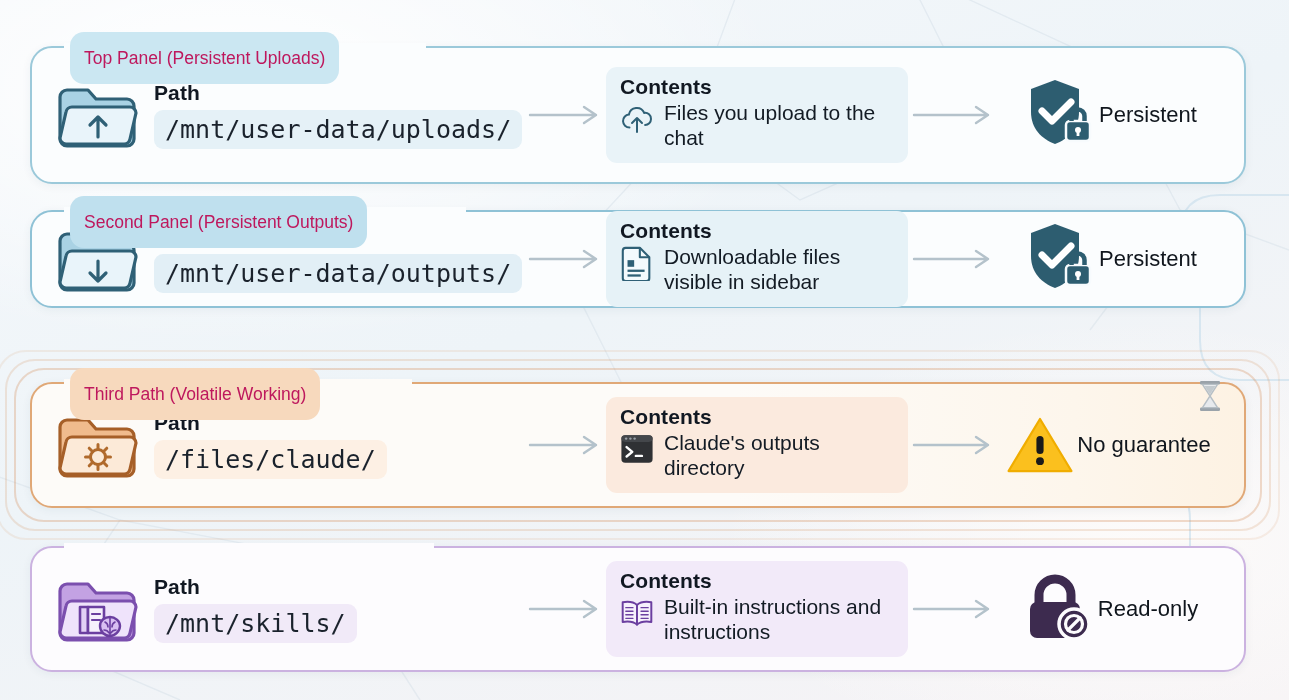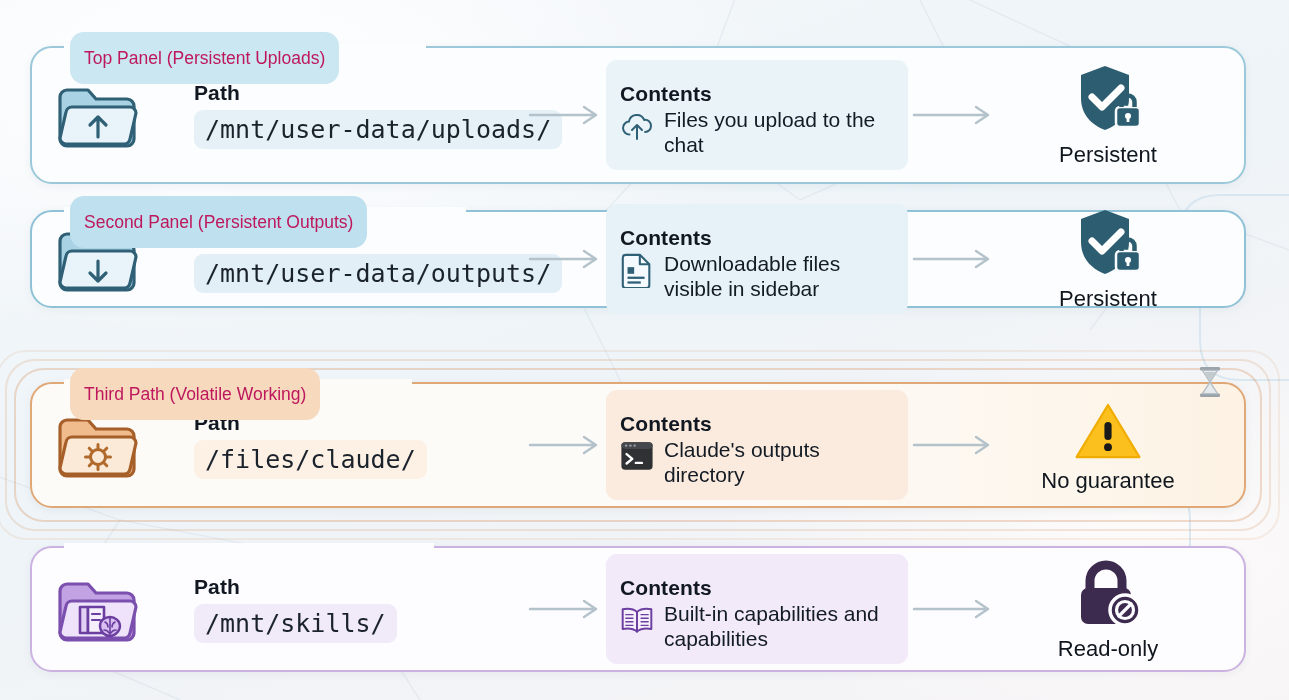--- a/index.html
+++ b/index.html
@@ -53,49 +53,49 @@
   }
   .row{
     position:absolute;inset:0;
     display:flex;align-items:center;
     padding:0 26px 0 24px;
     box-sizing:border-box;
   }
   
   .cell-path{display:flex;align-items:center;gap:14px;width:474px;flex:0 0 auto;}
   .folder-ico{width:86px;height:68px;flex:0 0 auto;}
-  .path-block{display:flex;flex-direction:column;gap:5px;margin-left:40px;}
+  .path-block{display:flex;flex-direction:column;gap:5px;}
   .lbl{font-size:21px;font-weight:bold;color:#111822;letter-spacing:.1px;}
   .path-pill{
     font-family:"DejaVu Sans Mono","Liberation Mono",monospace;
     font-size:25px;color:#1a222c;
     background:var(--pill);
     border-radius:9px;
     padding:5px 11px;
     display:inline-block;white-space:nowrap;
   }
   
   .arrow{width:78px;height:26px;flex:0 0 auto;}
   .arrow.a2{width:88px;}
   
   .cell-contents{
     background:var(--cbox);
     border-radius:11px;
-    padding:22px 16px 12px 14px;
+    padding:8px 16px 12px 14px;
     width:302px;flex:0 0 auto;
     box-sizing:border-box;
   }
   .cell-contents .lbl{margin-bottom:2px;}
   .contents-row{display:flex;gap:10px;}
   .cico{width:34px;height:36px;flex:0 0 auto;}
   .ctext{font-size:21px;color:#131b24;line-height:1.17;}
   
   .cell-status{
-    flex:1 1 auto;display:flex;flex-direction:column;
-    align-items:center;justify-content:space-between;gap:2px;
+    flex:1 1 auto;display:flex;flex-direction:row;
+    align-items:center;justify-content:center;gap:2px;
     position:relative;
   }
   .sico{width:78px;height:78px;}
   .sico.small{width:70px;height:70px;}
   .stext{font-size:22px;color:#10161d;}
   .hourglass{position:absolute;right:-4px;top:-30px;width:28px;height:32px;}
   
   .ring{position:absolute;border-radius:30px;border:2px solid rgba(212,140,85,.30);}
 </style>
 </head>
@@ -333,21 +333,21 @@
         <div class="lbl">Contents</div>
         <div class="contents-row">
           <svg class="cico" viewBox="0 0 38 32">
             <path d="M19 7C15 3.5 9 3 3 4v22c6-1 12-.5 16 3z" fill="#f6f0fc" stroke="#6b3fa0" stroke-width="2.2" stroke-linejoin="round"></path>
             <path d="M19 7c4-3.5 10-4 16-3v22c-6-1-12-.5-16 3z" fill="#f6f0fc" stroke="#6b3fa0" stroke-width="2.2" stroke-linejoin="round"></path>
             <g stroke="#6b3fa0" stroke-width="1.5" stroke-linecap="round">
               <path d="M6.5 10h8M6.5 14h8M6.5 18h8M6.5 22h8"></path>
               <path d="M23.5 10h8M23.5 14h8M23.5 18h8M23.5 22h8"></path>
             </g>
           </svg>
-          <div class="ctext">Built-in capabilities and capabilities</div>
+          <div class="ctext">Built-in instructions and instructions</div>
         </div>
       </div>
 
       <svg class="arrow a2" viewBox="0 0 88 26">
         <path d="M6 13h74m0 0l-12-8m12 8l-12 8" fill="none" stroke="#b4c2cb" stroke-width="2.4" stroke-linecap="round" stroke-linejoin="round"></path>
       </svg>
 
       <div class="cell-status">
         <svg class="sico" viewBox="0 0 78 74">
           <path d="M21 32v-9a16 16 0 0132 0v9" fill="none" stroke="#3d2b4f" stroke-width="9" stroke-linecap="round"></path>

